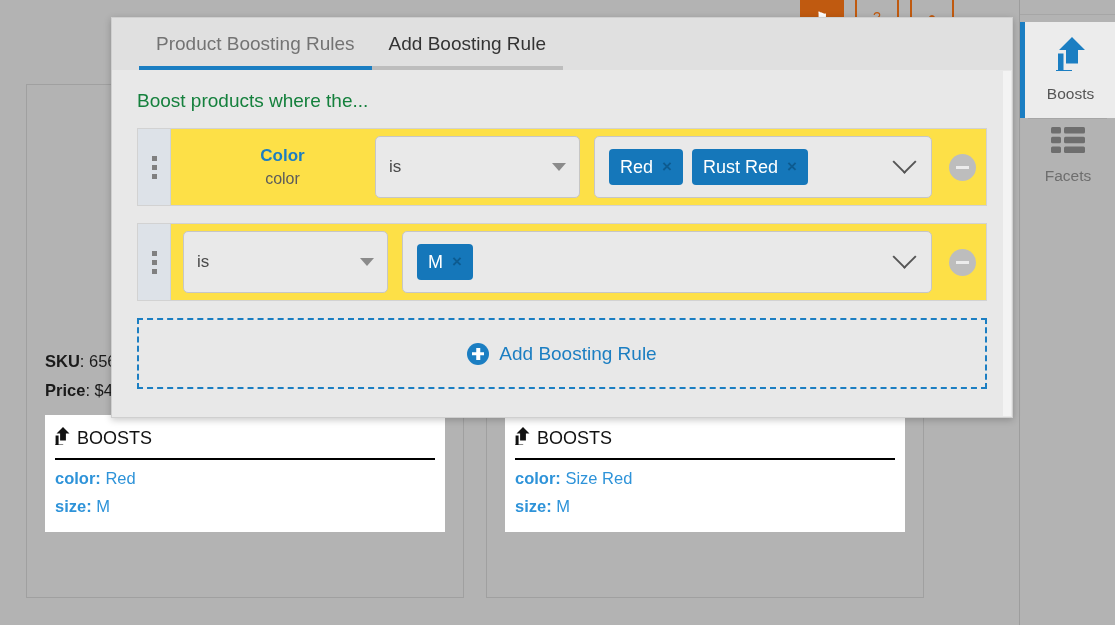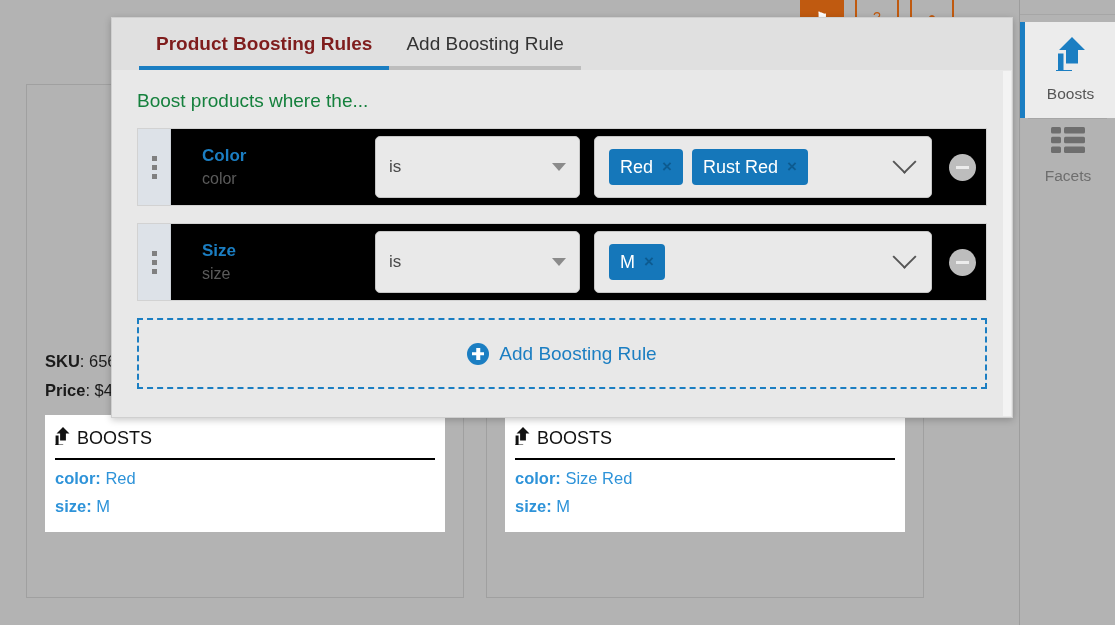--- a/index.html
+++ b/index.html
@@ -173,41 +173,41 @@
   .tab {
     font-size: 19px;
     color: #333;
     padding: 0 17px 11px 17px;
     border-bottom: 4px solid #bdbdbd;
     cursor: pointer;
     white-space: nowrap;
   }
   .tab.active {
     border-bottom-color: #1b7ec2;
-    color: #7f1d1d;
-    font-weight: bold;
+    color: #737373;
   }
   .modal-body {
     padding: 20px 25px 0 25px;
   }
   .modal-heading {
     font-size: 19px;
     color: #15803d;
     margin-bottom: 16px;
   }
 
   
   .rule-row {
     height: 78px;
-    background: #000000;
+    background: #fde047;
     border: 1px solid #d2d2d2;
     box-sizing: border-box;
     display: flex;
     align-items: center;
     margin-bottom: 17px;
+    text-align: center;
   }
   .drag-handle {
     width: 32px;
     align-self: stretch;
     background: #dde2e8;
     border-right: 1px solid #cdd2d8;
     display: flex;
     align-items: center;
     justify-content: center;
     cursor: grab;
@@ -522,24 +522,20 @@
     </div>
 
     <div class="rule-row">
       <div class="drag-handle">
         <span class="dots">
             <i></i>
             <i></i>
             <i></i>
           </span>
       </div>
-      <div class="rule-field">
-        <div class="label">Size</div>
-        <div class="sub">size</div>
-      </div>
       <div class="op-select">
         <span>is</span>
         <span class="caret-down"></span>
       </div>
       <div class="value-select">
         <span class="tag">
           <span>M</span>
           <span class="x">×</span>
         </span>
         <span class="chev"></span>

